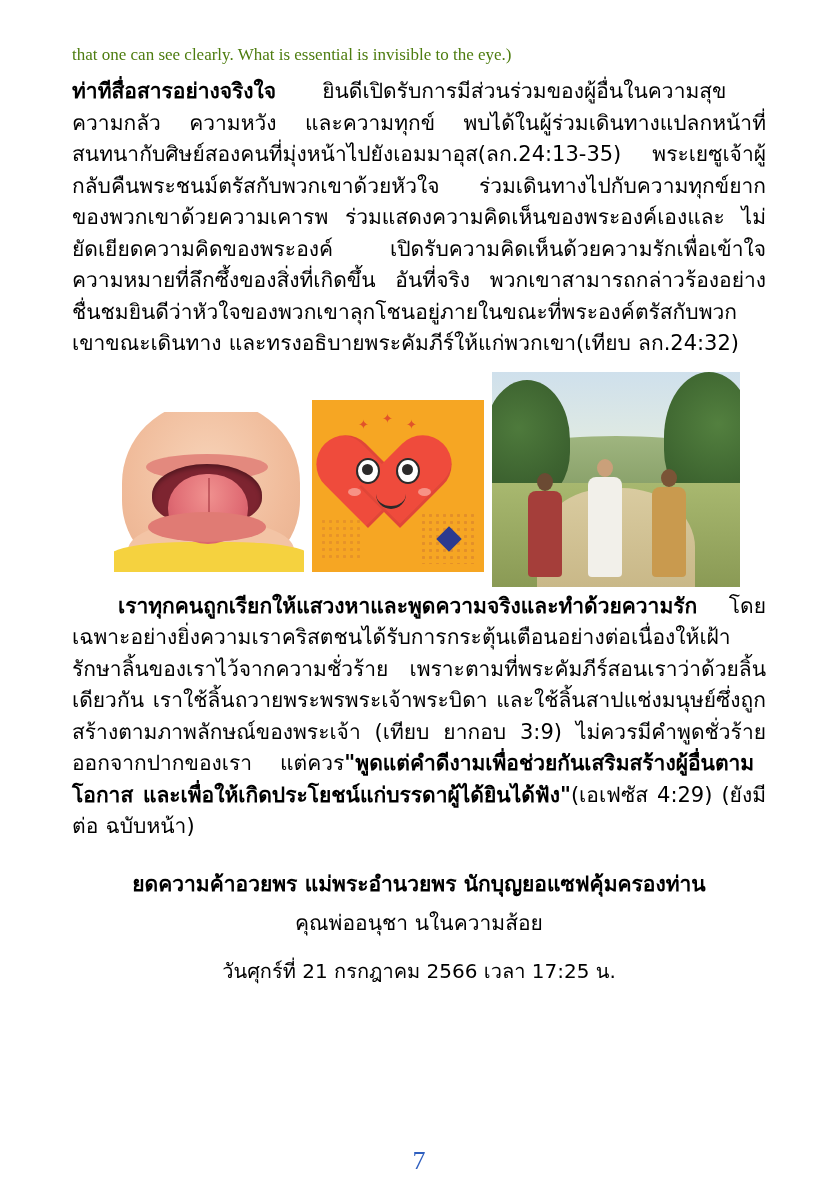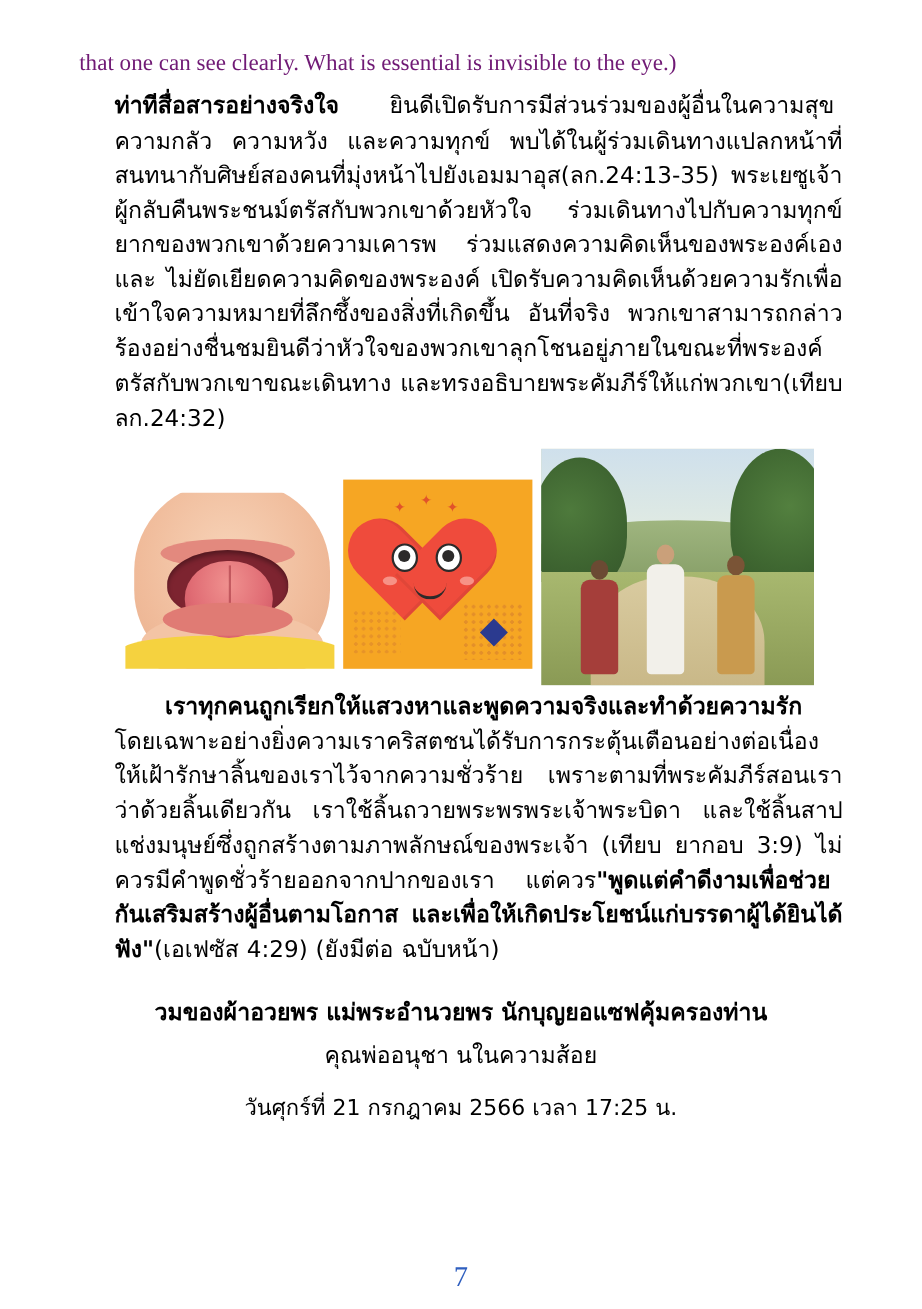--- a/index.html
+++ b/index.html
@@ -25,30 +25,29 @@
   }
   .para {
     font-size: 22px;
     line-height: 1.48;
     text-align: justify;
     margin: 0;
     word-spacing: 0.5px;
   }
   .serif-line {
     font-family: "Liberation Serif", serif;
-    font-size: 21px;
+    font-size: 17px;
     line-height: 1.3;
     margin: 0 0 8px 0;
-    color: #701a75;
+    color: #4d7c0f;
   }
   .thai {
     font-family: "DejaVu Sans", sans-serif;
     font-size: 21px;
     line-height: 1.5;
-    margin-left: 32px;
   }
   .b { font-weight: bold; }
   .p-main {
     margin-top: 10px;
   }
   .gap-wide {
     display: inline-block;
     width: 46px;
   }
   .gap-mid {
@@ -292,20 +291,20 @@
     </div>
 
   </div>
 
   <div class="para thai">
     <span class="gap-wide"></span><span class="b">เราทุกคนถูกเรียกให้แสวงหาและพูดความจริงและทำด้วยความรัก</span>
     <span>โดยเฉพาะอย่างยิ่งความเราคริสตชนได้รับการกระตุ้นเตือนอย่างต่อเนื่องให้เฝ้ารักษาลิ้นของเราไว้จากความชั่วร้าย เพราะตามที่พระคัมภีร์สอนเราว่าด้วยลิ้นเดียวกัน เราใช้ลิ้นถวายพระพรพระเจ้าพระบิดา และใช้ลิ้นสาปแช่งมนุษย์ซึ่งถูกสร้างตามภาพลักษณ์ของพระเจ้า (เทียบ ยากอบ 3:9) ไม่ควรมีคำพูดชั่วร้ายออกจากปากของเรา</span><span class="gap-mid"></span><span>แต่ควร</span><span class="b">"พูดแต่คำดีงามเพื่อช่วยกันเสริมสร้างผู้อื่นตามโอกาส    และเพื่อให้เกิดประโยชน์แก่บรรดาผู้ได้ยินได้ฟัง"</span><span>(เอเฟซัส 4:29) (ยังมีต่อ ฉบับหน้า)</span>
   </div>
 
   <div class="footer-block">
-    <div class="f-line1">วมของผ้าอวยพร แม่พระอำนวยพร นักบุญยอแซฟคุ้มครองท่าน</div>
+    <div class="f-line1">ยดความค้าอวยพร แม่พระอำนวยพร นักบุญยอแซฟคุ้มครองท่าน</div>
     <div class="f-line2">คุณพ่ออนุชา นในความส้อย</div>
     <div class="f-line3">วันศุกร์ที่  21 กรกฎาคม 2566  เวลา  17:25 น.</div>
   </div>
 
   <div class="pagenum">7</div>
 
 </div>
 
 </body></html>

